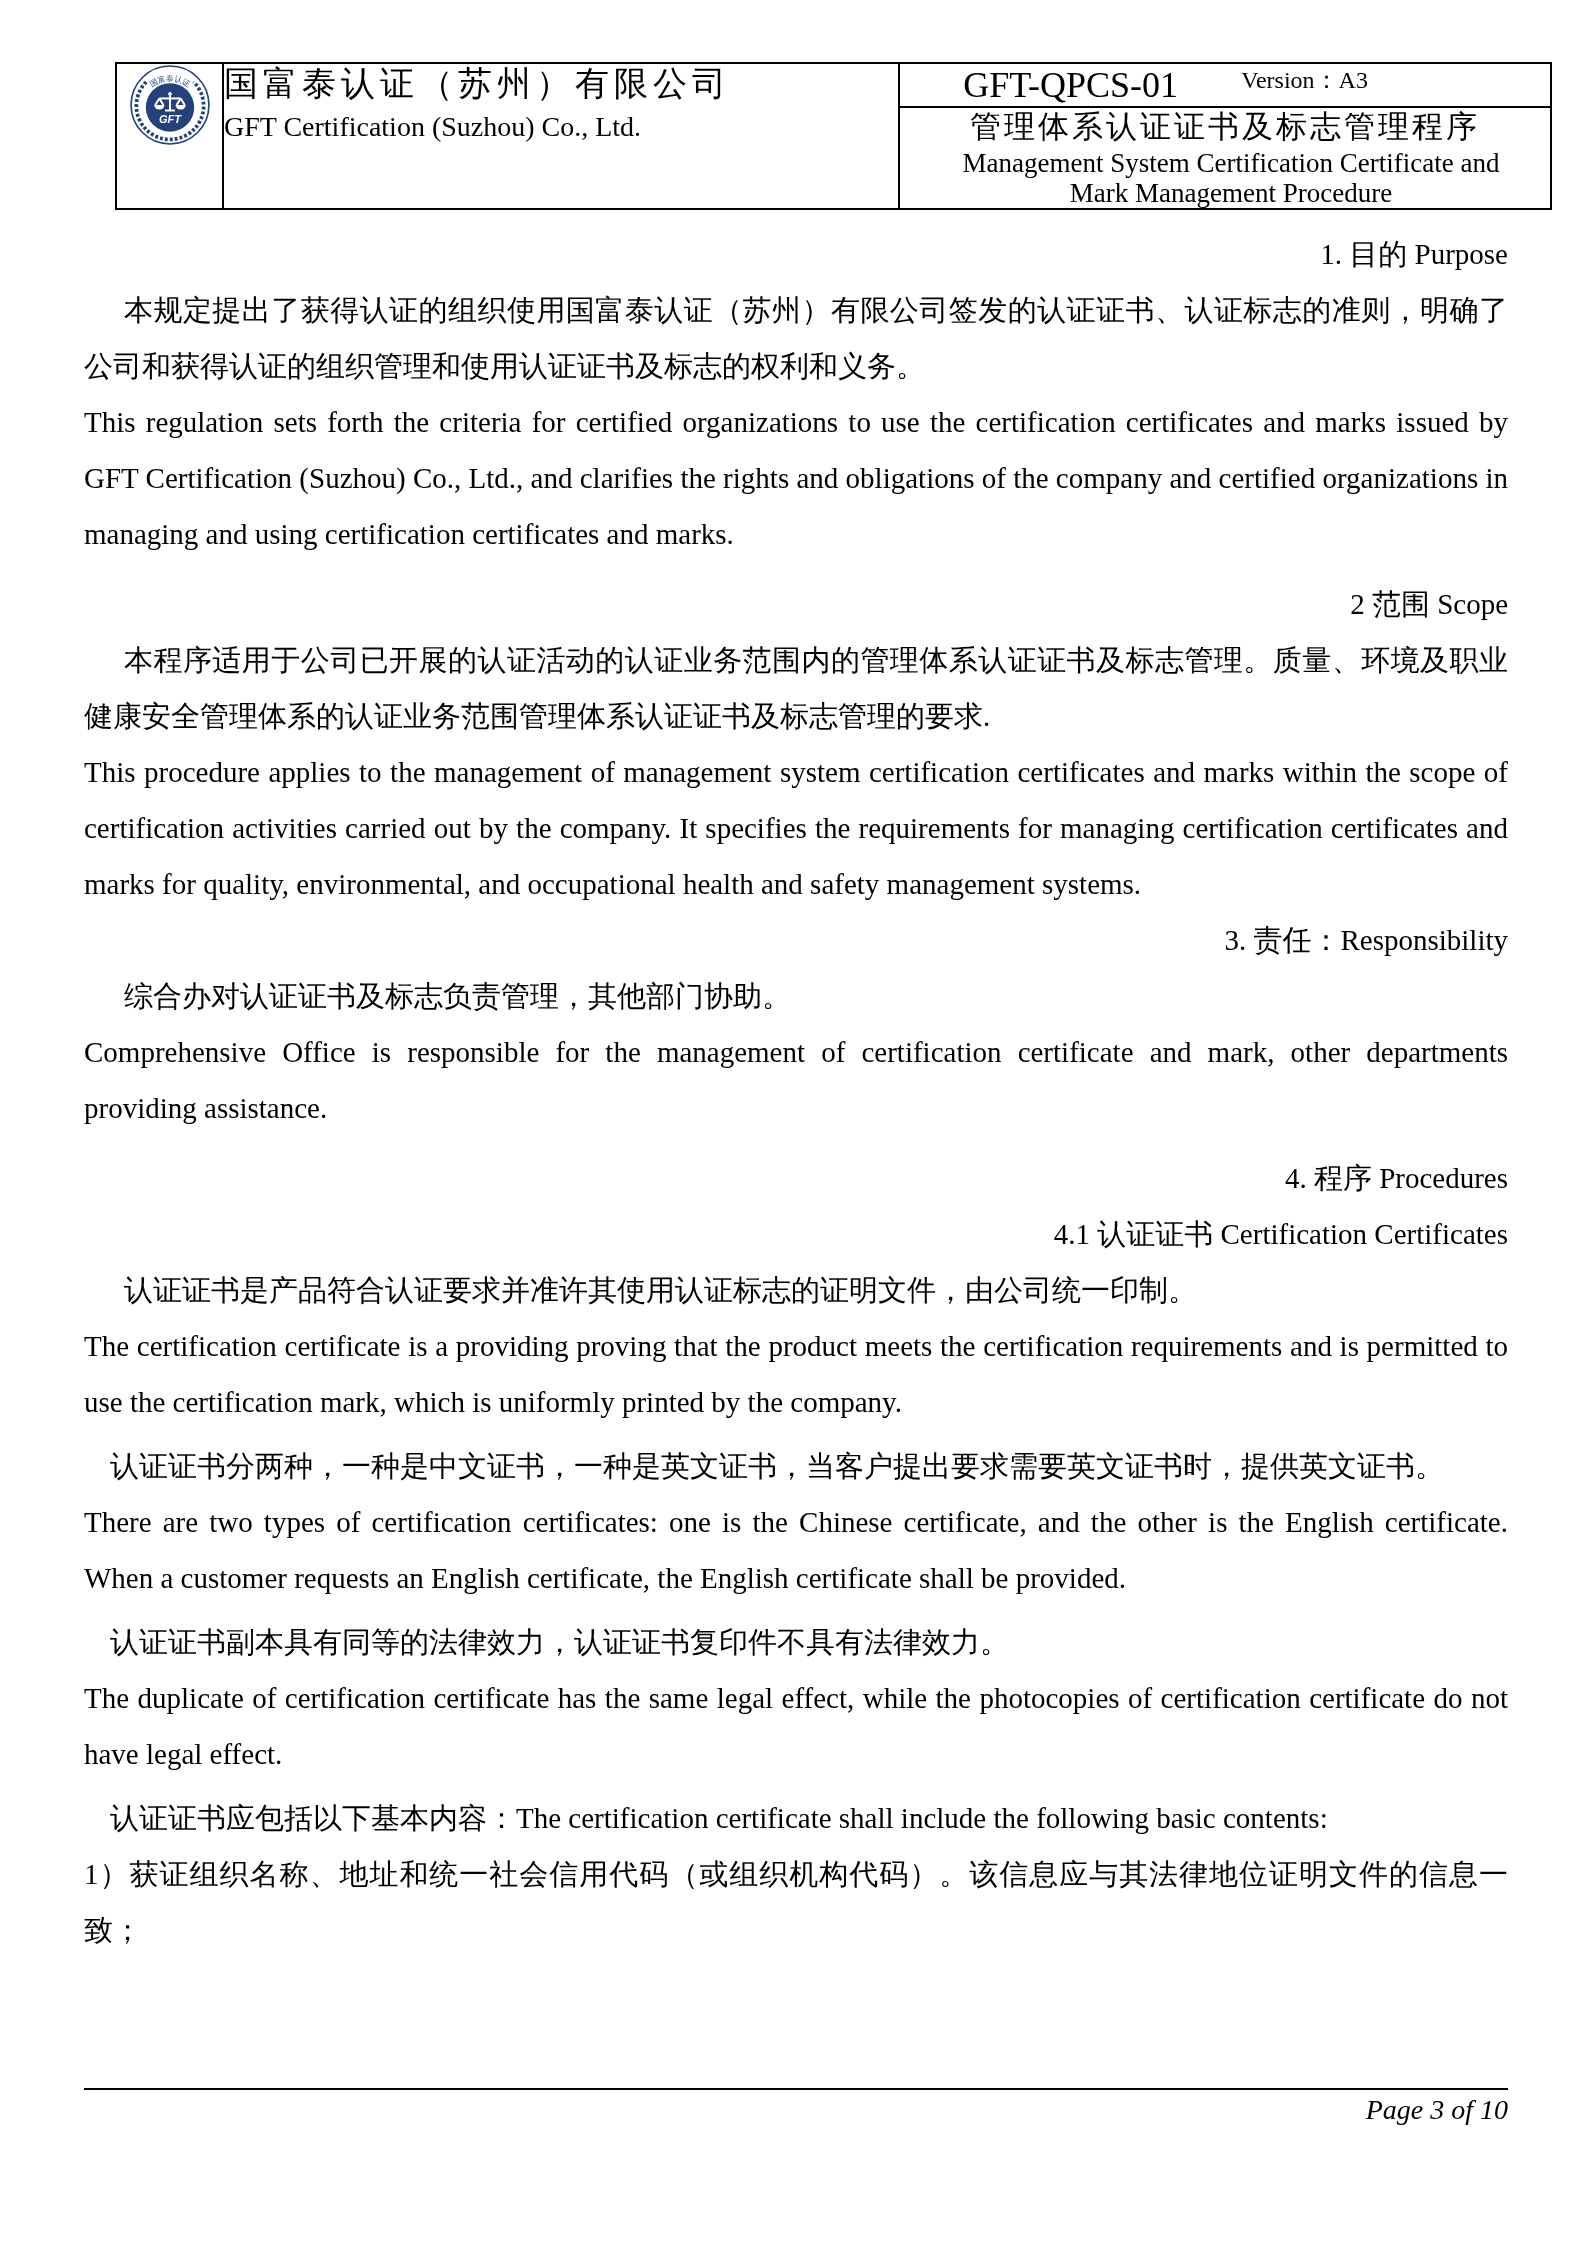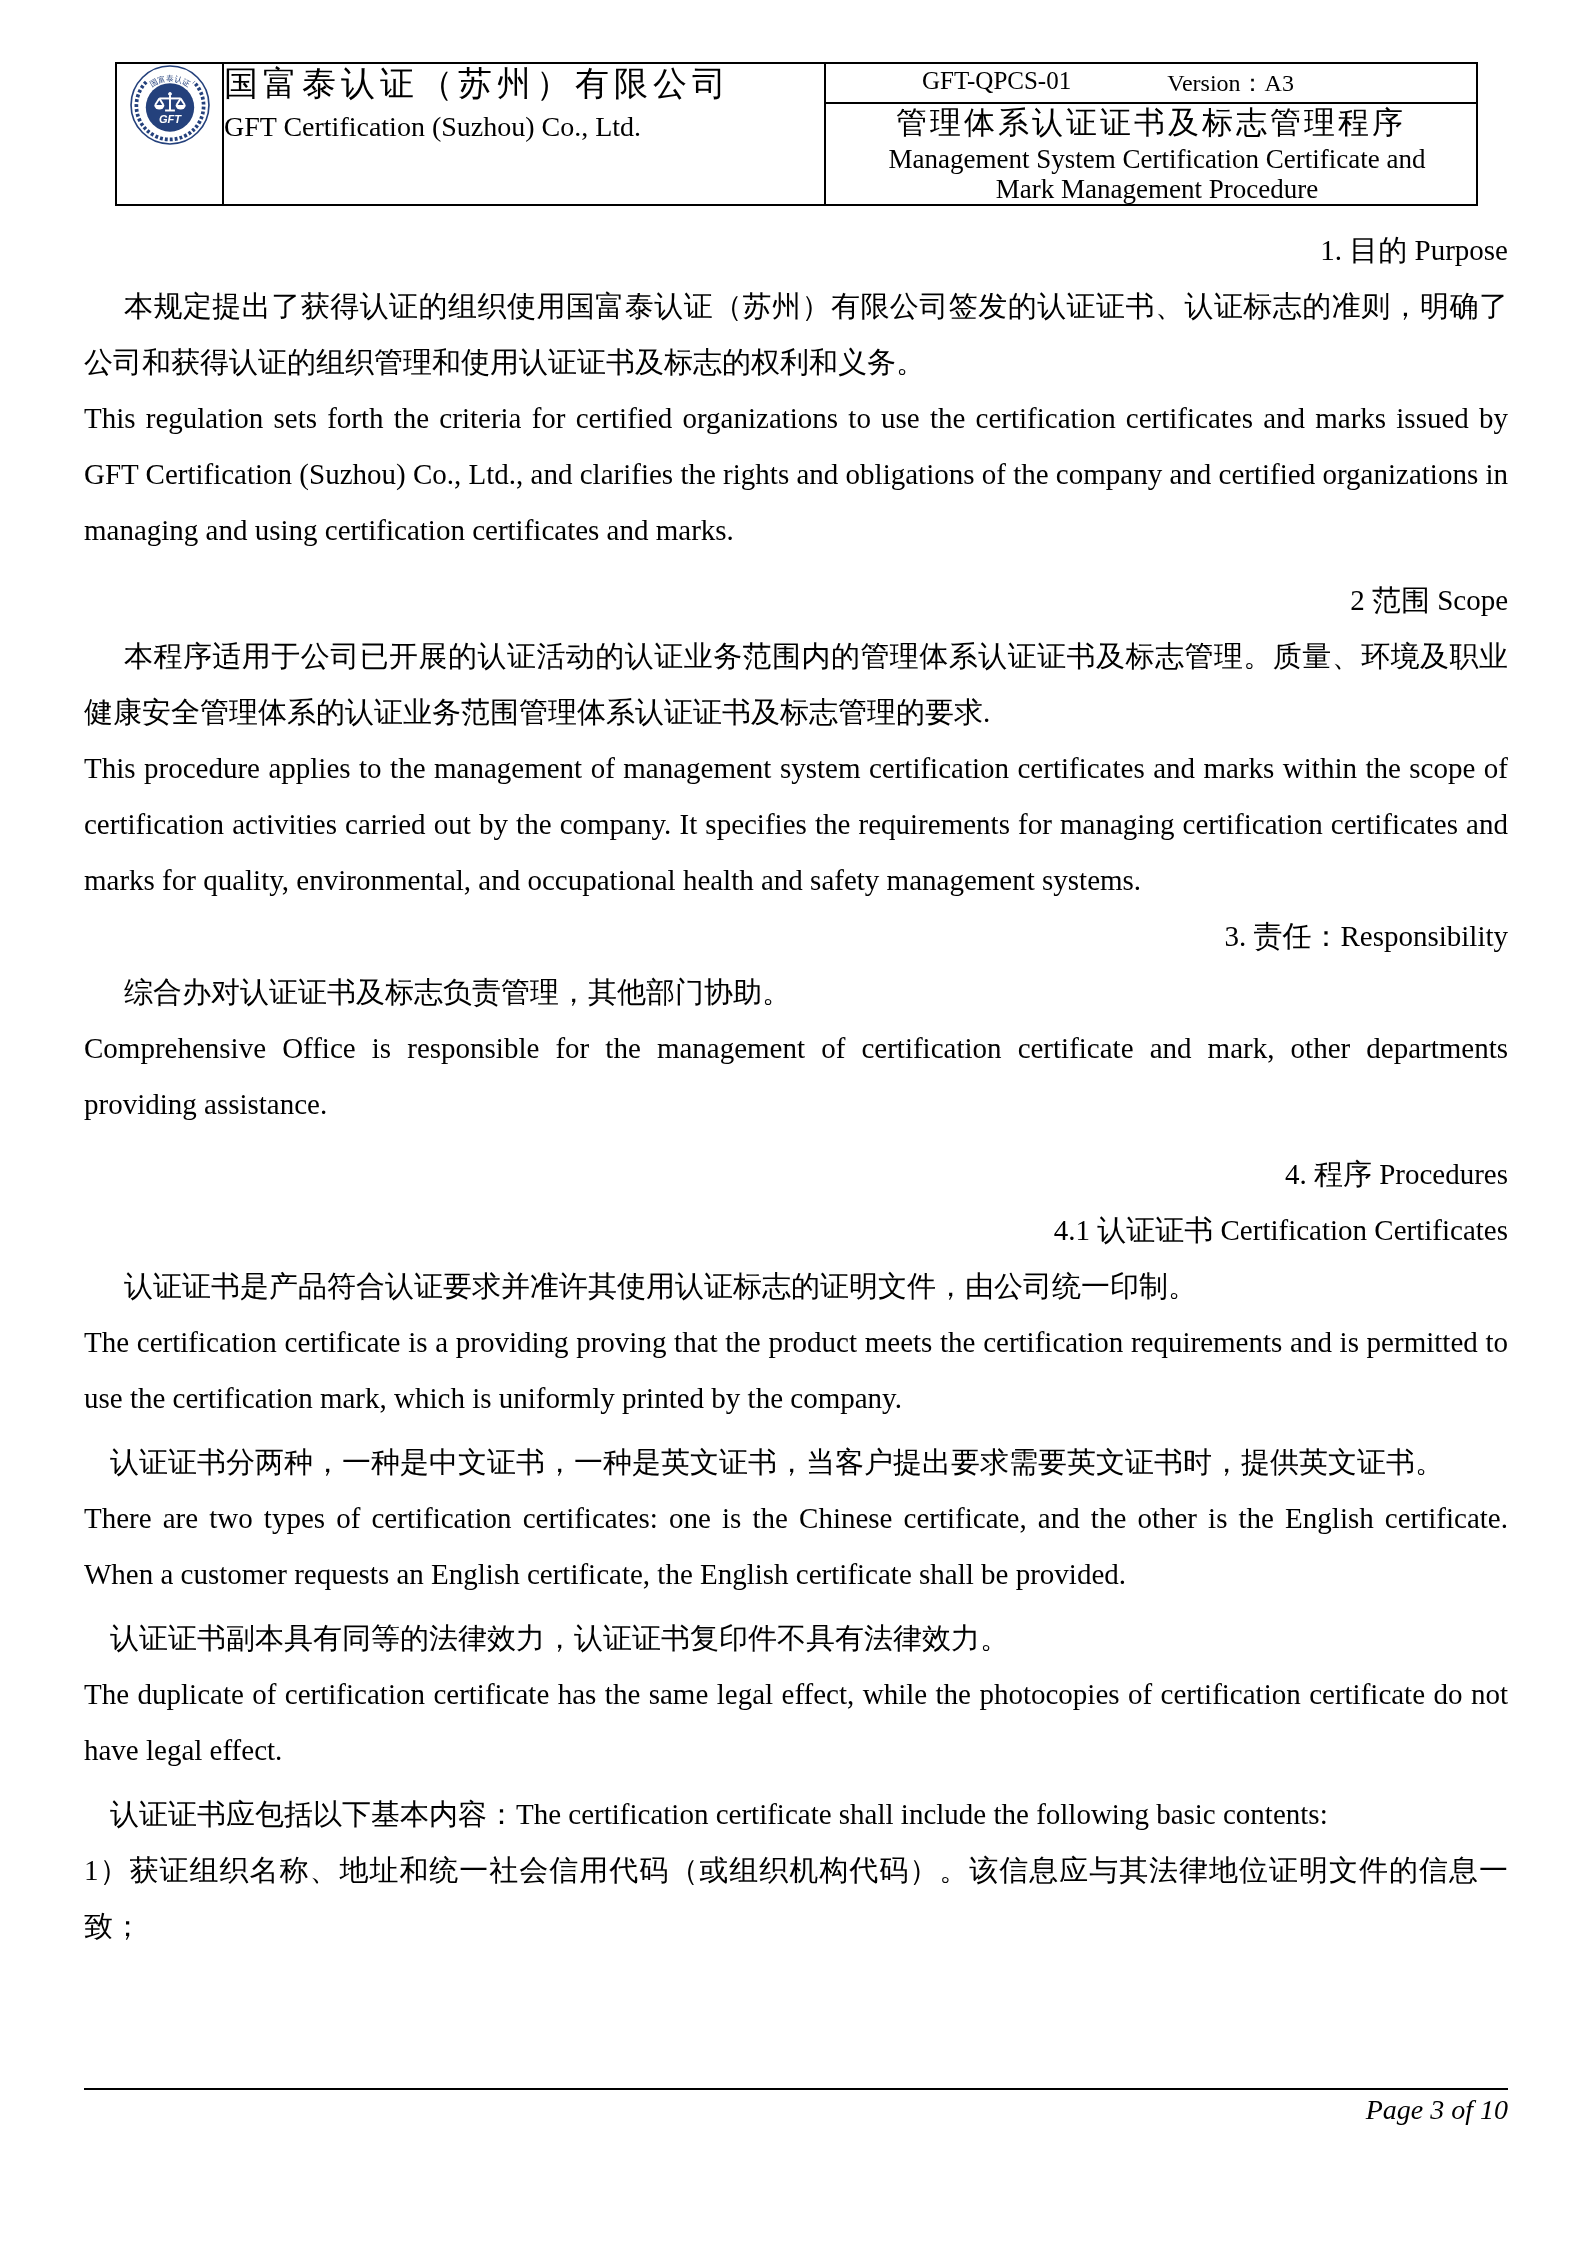--- a/index.html
+++ b/index.html
@@ -22,29 +22,29 @@
     table-layout: fixed;
     margin-left: 31px;
     width: 1360px;
   }
   table.header-table td {
     border: 2px solid #000;
     padding: 0;
     box-sizing: border-box;
   }
   td.cell-logo   { width: 107px; vertical-align: top; text-align: center; padding-top: 5px; }
-  td.cell-company{ width: 602px; vertical-align: top; padding: 16px 0 0 12px; margin-top: 15px; }
+  td.cell-company{ width: 676px; vertical-align: top; padding: 16px 0 0 12px; margin-top: 15px; }
   td.cell-doc    { width: 652px; height: 40px; vertical-align: middle; }
   td.cell-title  { height: 82px; vertical-align: middle; text-align: center; }
 
   .company-zh { font-size: 34px; letter-spacing: 5px; line-height: 40px; }
   .company-en { font-size: 28px; line-height: 34px; margin-top: 6px; }
 
   .doc-row { display: flex; width: 100%; }
-  .doc-code    { flex: 1.05; text-align: center; font-size: 25px; }
+  .doc-code    { flex: 1.05; text-align: center; font-size: 36px; }
   .doc-version { flex: 0.95; text-align: left; font-size: 24px; }
 
   .title-zh { font-size: 31px; letter-spacing: 3px; line-height: 38px; }
   .title-en { font-size: 27px; line-height: 30px; padding: 2px 18px 0 30px; }
 
   
   .doc-body { margin-top: 16px; font-size: 29px; }
   .doc-body p {
     margin: 0;
     line-height: 56px;

